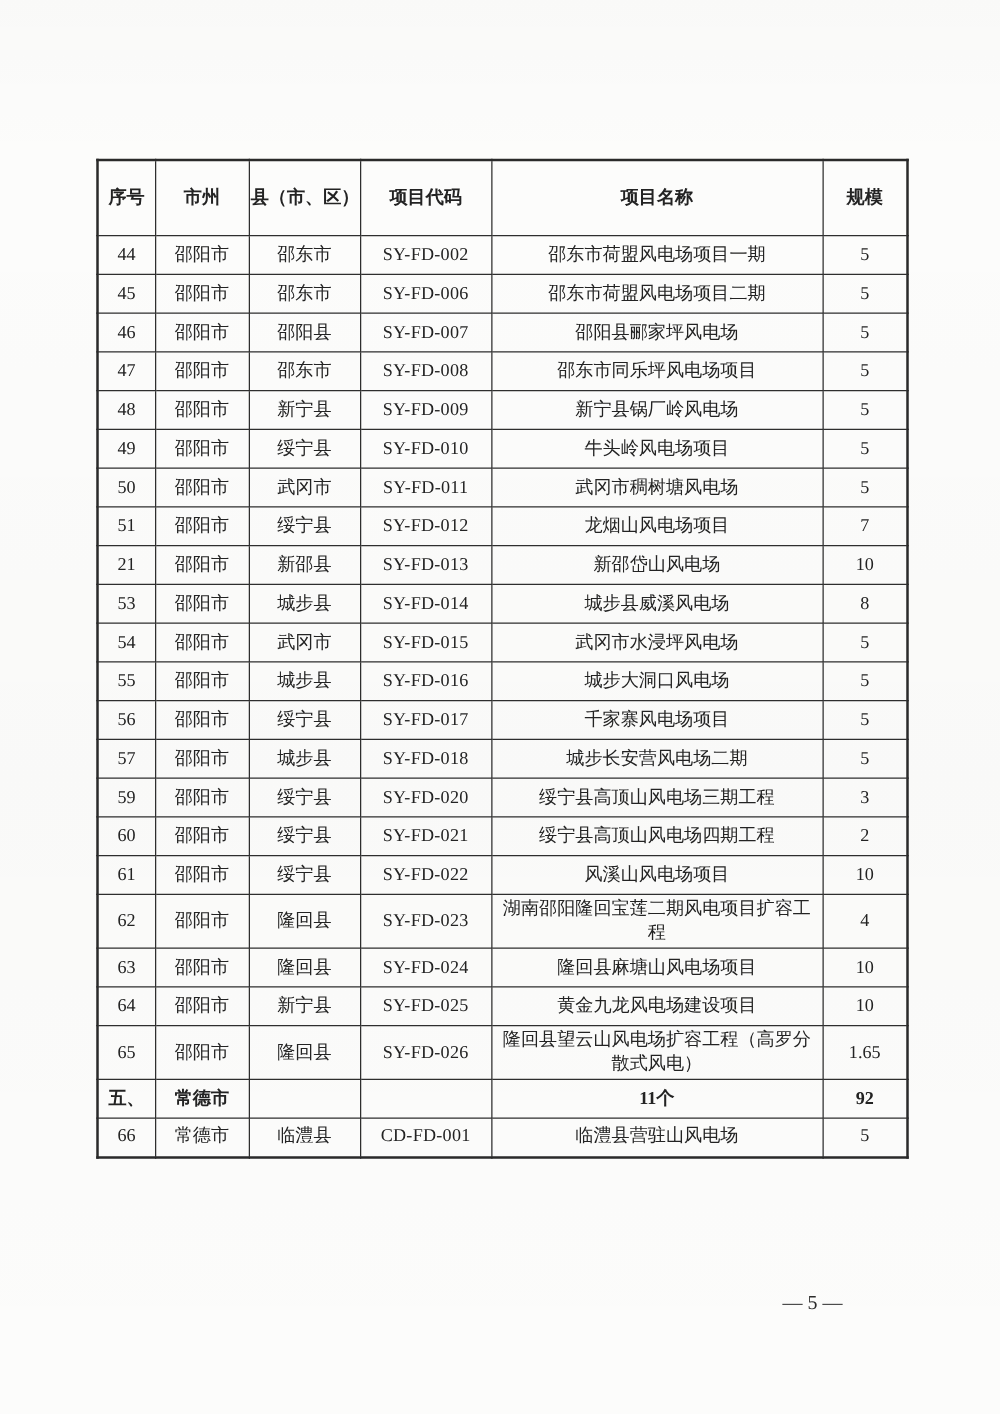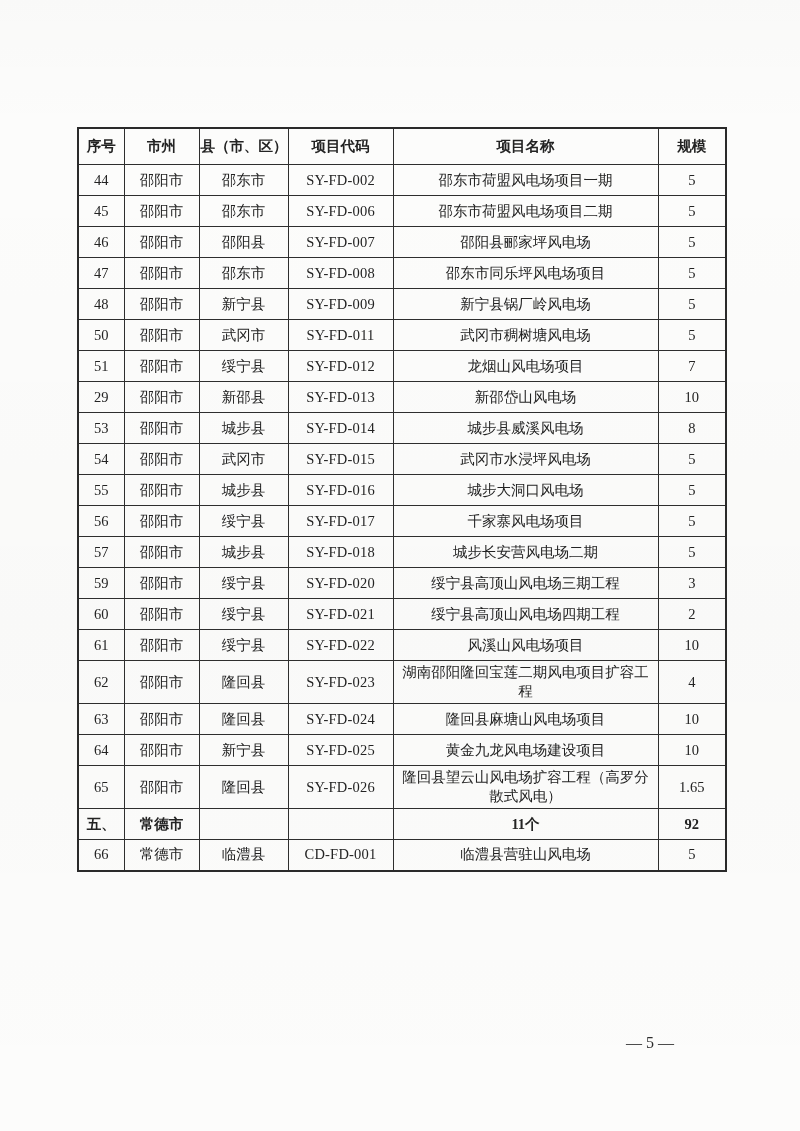--- a/index.html
+++ b/index.html
@@ -40,21 +40,21 @@
     line-height: 19px;
     padding: 2px 7px;
     height: 31px;
     box-sizing: border-box;
     color: #232323;
     word-break: break-all;
   }
   table.projects th {
     font-weight: bold;
     white-space: nowrap;
-    padding: 8px 1px;
+    padding: 20px 1px;
   }
   table.projects tr.summary td {
     font-weight: bold;
   }
   td[data-name="cell-code"] {
     letter-spacing: 0.2px;
   }
   .pagenum {
     position: absolute;
     top: 1034px;
@@ -124,37 +124,45 @@
         </tr>
         <tr data-name="table-row">
           <td data-name="cell-no">48</td>
           <td data-name="cell-city">邵阳市</td>
           <td data-name="cell-county">新宁县</td>
           <td data-name="cell-code">SY-FD-009</td>
           <td data-name="cell-name">新宁县锅厂岭风电场</td>
           <td data-name="cell-scale">5</td>
         </tr>
         <tr data-name="table-row">
+          <td data-name="cell-no">49</td>
+          <td data-name="cell-city">邵阳市</td>
+          <td data-name="cell-county">绥宁县</td>
+          <td data-name="cell-code">SY-FD-010</td>
+          <td data-name="cell-name">牛头岭风电场项目</td>
+          <td data-name="cell-scale">5</td>
+        </tr>
+        <tr data-name="table-row">
           <td data-name="cell-no">50</td>
           <td data-name="cell-city">邵阳市</td>
           <td data-name="cell-county">武冈市</td>
           <td data-name="cell-code">SY-FD-011</td>
           <td data-name="cell-name">武冈市稠树塘风电场</td>
           <td data-name="cell-scale">5</td>
         </tr>
         <tr data-name="table-row">
           <td data-name="cell-no">51</td>
           <td data-name="cell-city">邵阳市</td>
           <td data-name="cell-county">绥宁县</td>
           <td data-name="cell-code">SY-FD-012</td>
           <td data-name="cell-name">龙烟山风电场项目</td>
           <td data-name="cell-scale">7</td>
         </tr>
         <tr data-name="table-row">
-          <td data-name="cell-no">29</td>
+          <td data-name="cell-no">21</td>
           <td data-name="cell-city">邵阳市</td>
           <td data-name="cell-county">新邵县</td>
           <td data-name="cell-code">SY-FD-013</td>
           <td data-name="cell-name">新邵岱山风电场</td>
           <td data-name="cell-scale">10</td>
         </tr>
         <tr data-name="table-row">
           <td data-name="cell-no">53</td>
           <td data-name="cell-city">邵阳市</td>
           <td data-name="cell-county">城步县</td>

